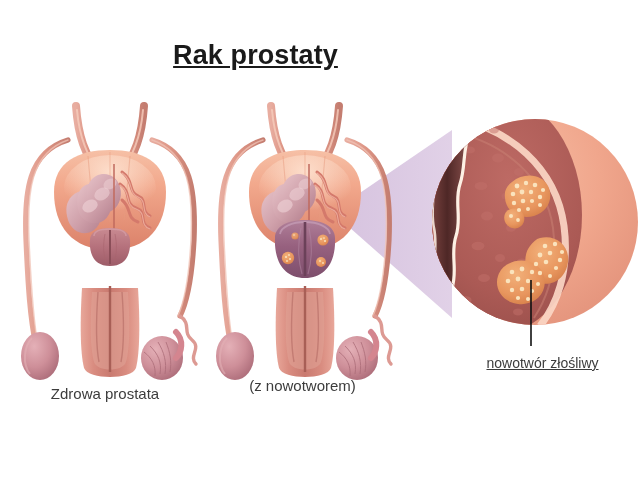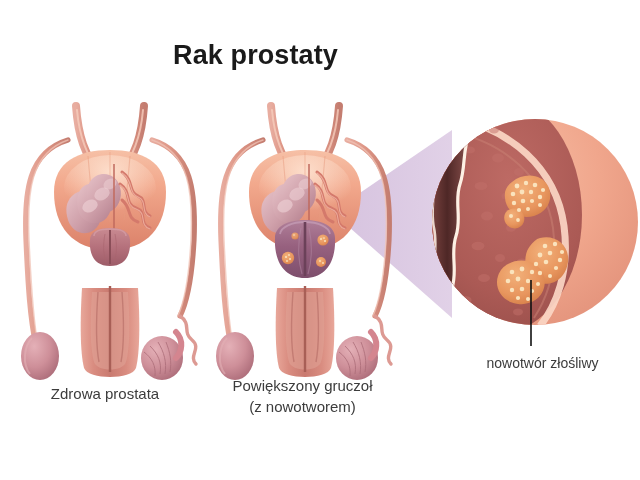--- a/index.html
+++ b/index.html
@@ -26,20 +26,21 @@
     position: absolute;
     left: 0;
     top: 38px;
     width: 511px;
     text-align: center;
     font-size: 27px;
     font-weight: bold;
     color: #1a1a1a;
     letter-spacing: 0.1px;
     line-height: 34px;
+    text-decoration: underline;
   }
   .caption {
     position: absolute;
     font-size: 15px;
     color: #3c3c3c;
     text-align: center;
     line-height: 21px;
     font-weight: normal;
   }
   .caption-left {
@@ -50,20 +51,21 @@
   .caption-mid {
     left: 205px;
     top: 375px;
     width: 195px;
   }
   .caption-tumor {
     left: 450px;
     top: 353px;
     width: 185px;
     font-size: 14px;
+    text-decoration: underline;
   }
   svg { display: block; }
 </style>
 </head>
 <body style="background: rgb(255, 255, 255);">
 
 <div id="title-el" class="title">Rak prostaty</div>
 
 <svg id="canvas" viewBox="0 0 640 480" xmlns="http://www.w3.org/2000/svg">
   <defs>
@@ -338,17 +340,16 @@
   </g>
 
   <g>
     <line x1="531" y1="280" x2="531" y2="346" stroke="#111111" stroke-width="1.6"></line>
   </g>
 </svg>
 
 <div class="caption caption-left">Zdrowa prostata</div>
 
 <div class="caption caption-mid">
-  <div>Powiększony gruczoł</div>
   <div>(z nowotworem)</div>
 </div>
 
 <div class="caption caption-tumor">nowotwór złośliwy</div>
 
 </body></html>

